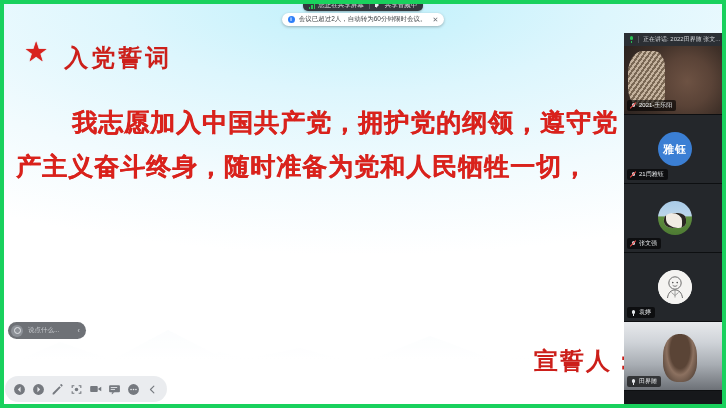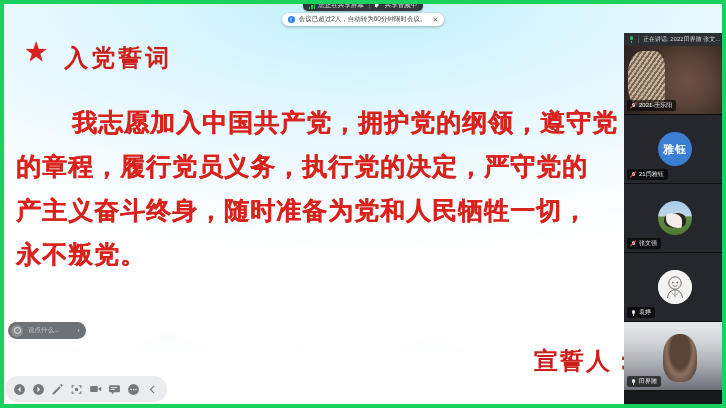--- a/index.html
+++ b/index.html
@@ -269,23 +269,21 @@
       <path d="M0 84 L80 66 L150 80 L220 62 L290 80 L370 68 L440 82 L520 66 L600 82 L680 70 L726 82 L726 90 L0 90 Z" fill="#e3eff6" opacity="0.7"></path>
     </svg>
 
     <div class="slide-title">
       <span class="star">★</span>
       <span class="slide-title-text">入党誓词</span>
     </div>
 
     <div class="oath">
       <div class="oath-line indent">我志愿加入中国共产党，拥护党的纲领，遵守党</div>
-      <div class="oath-line">的章程，履行党员义务，执行党的决定，严守党的</div>
       <div class="oath-line">产主义奋斗终身，随时准备为党和人民牺牲一切，</div>
-      <div class="oath-line">永不叛党。</div>
     </div>
 
     <div class="signer">宣誓人：</div>
   </div>
 
   <div class="bottom-band"></div>
 
   <div class="slide-chat">
     <span class="chat-av">
         <i></i>

